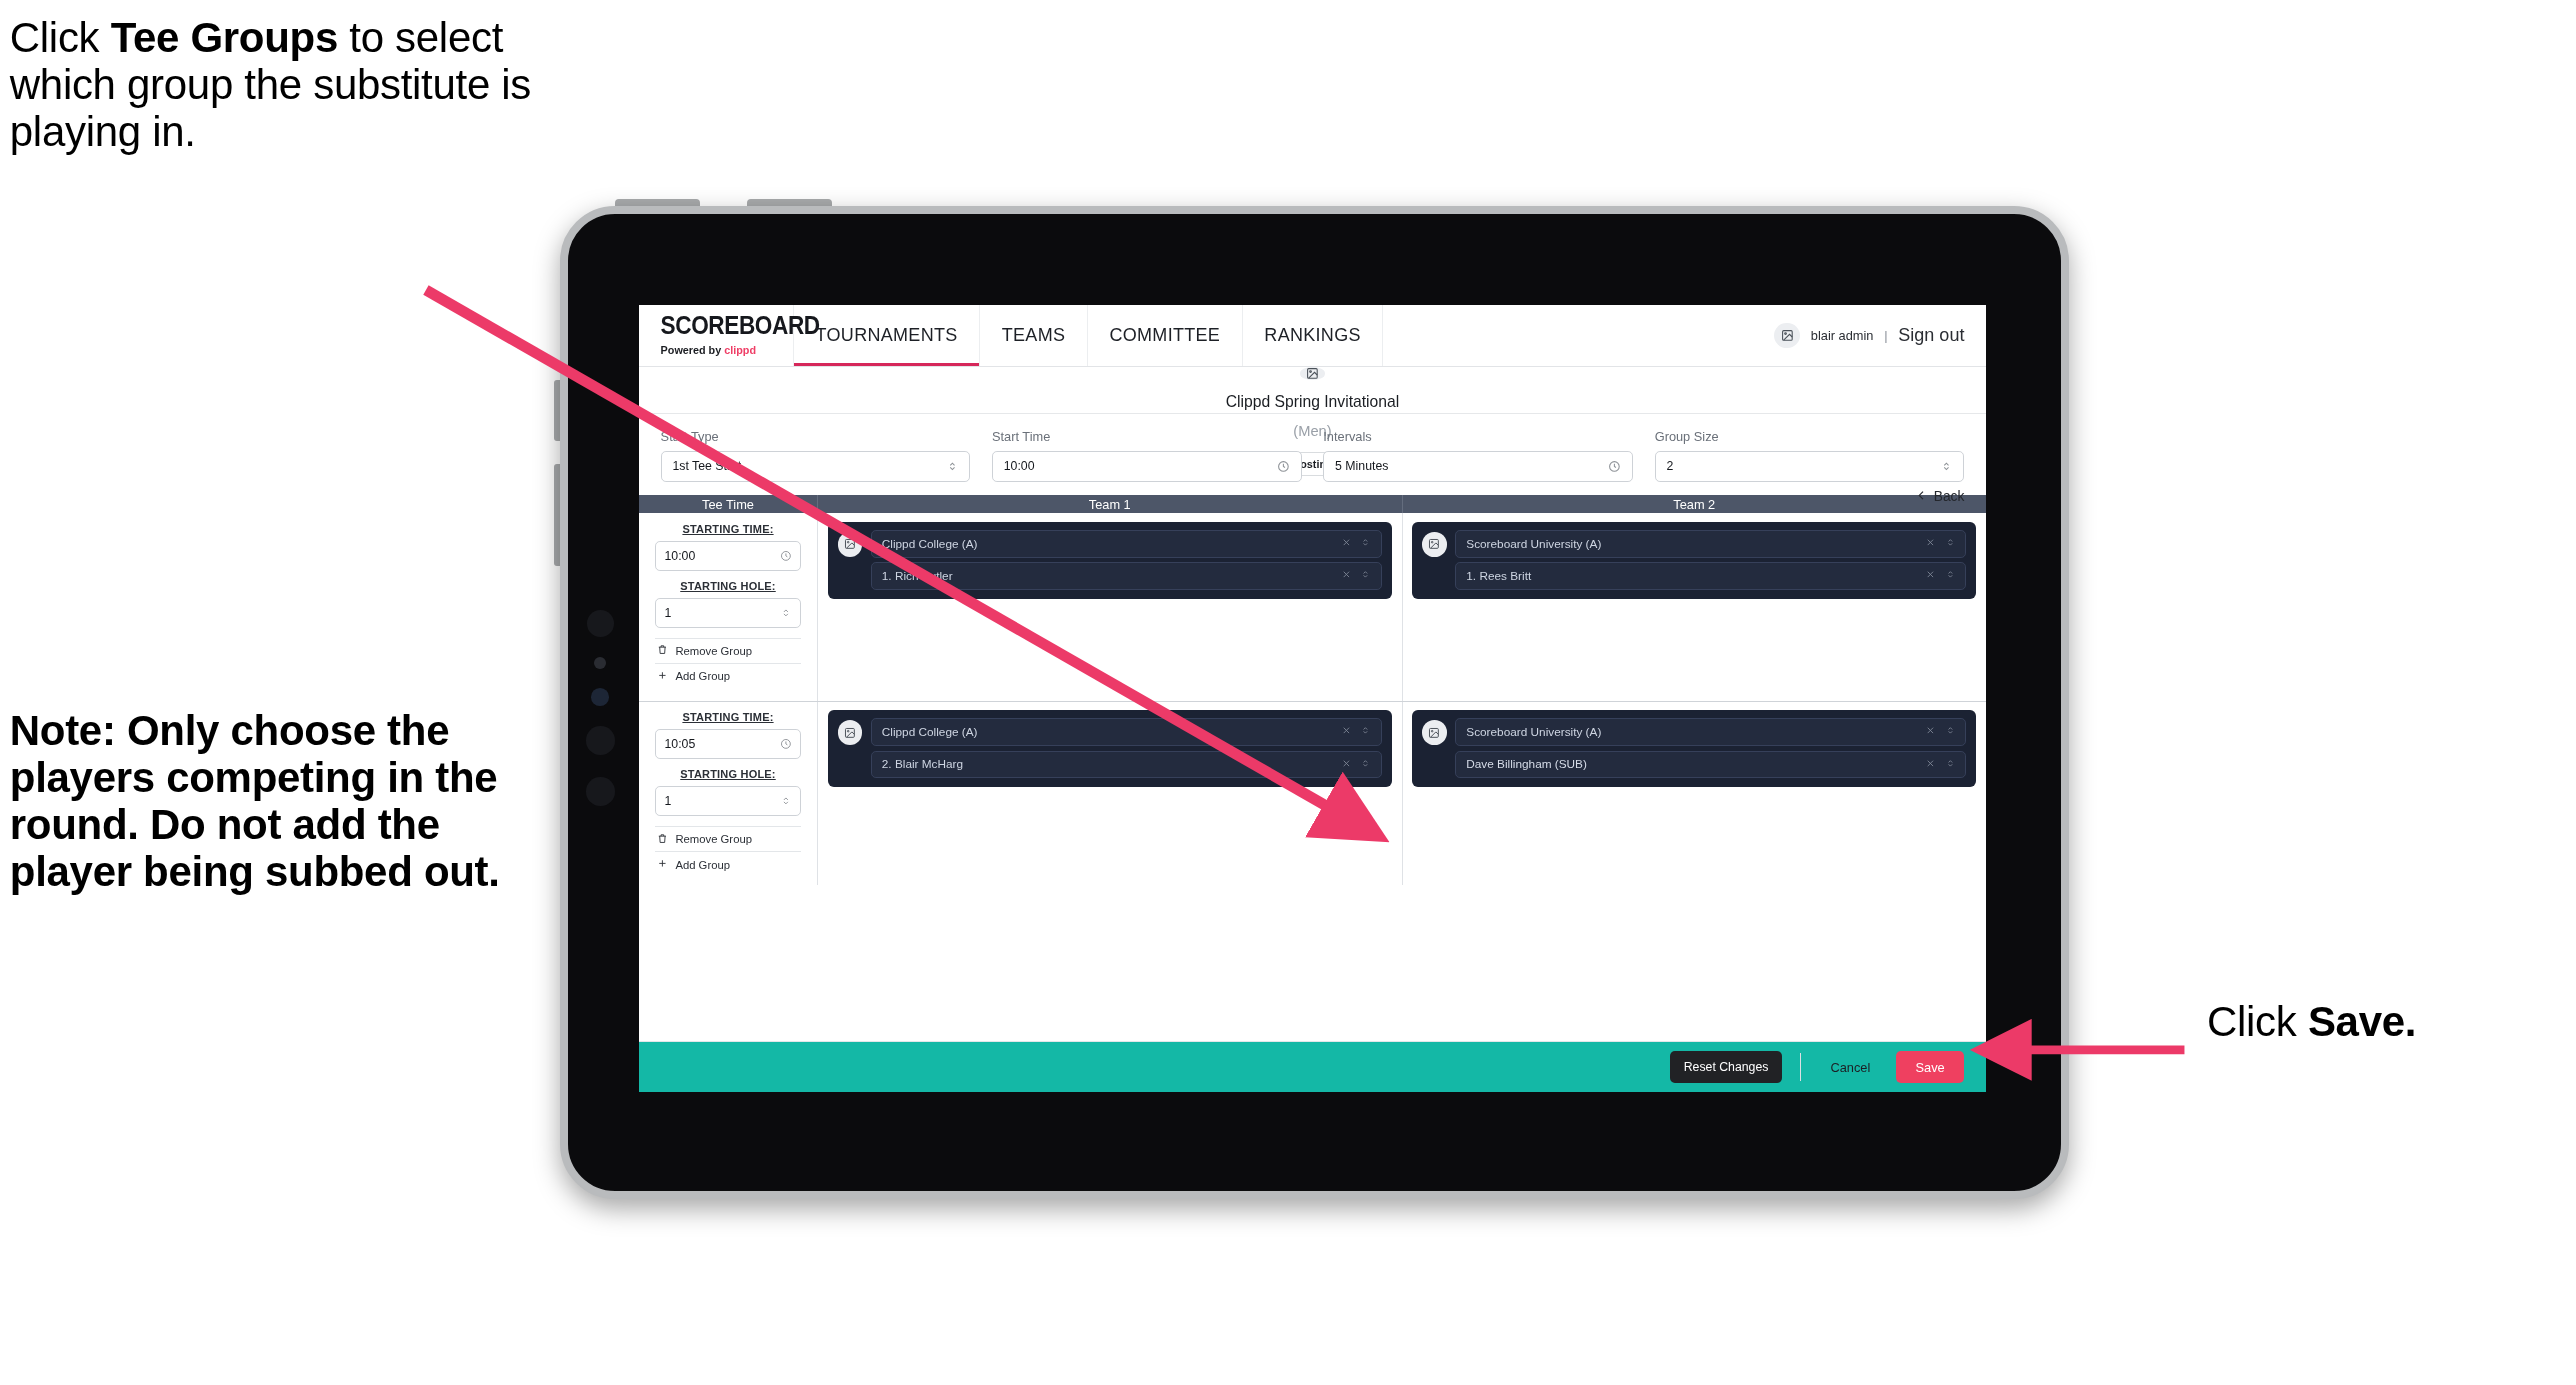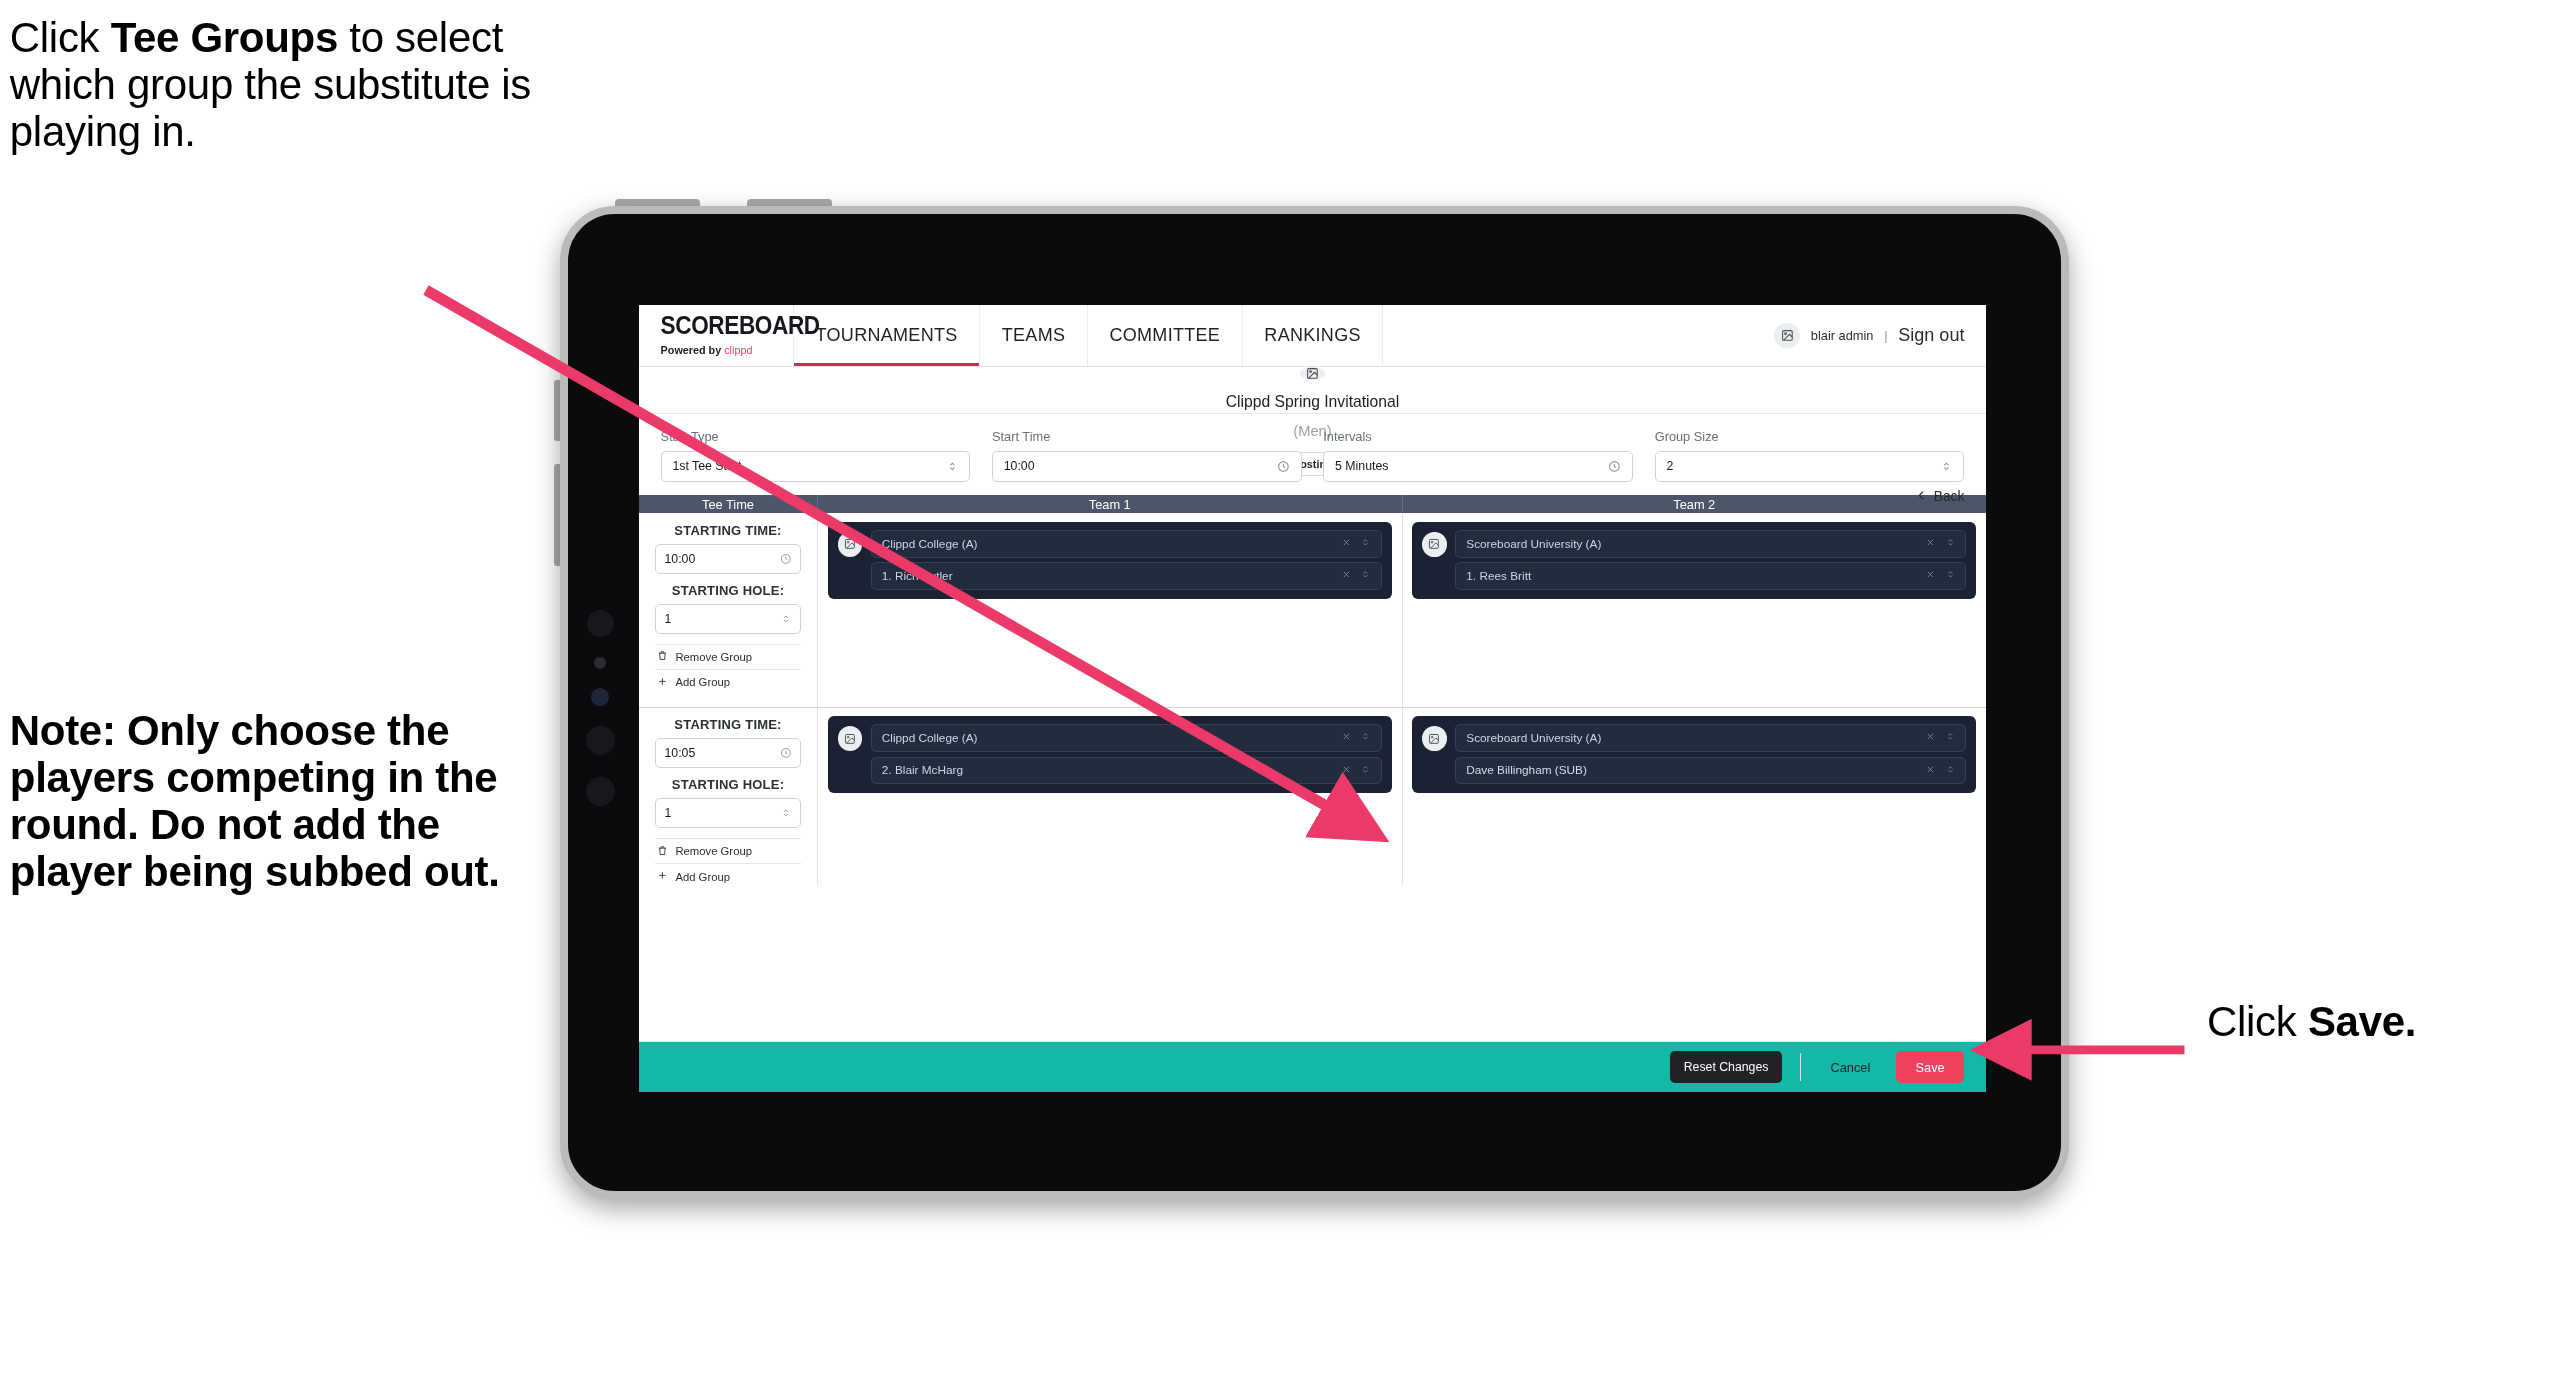--- a/index.html
+++ b/index.html
@@ -71,21 +71,21 @@
     display: flex; flex-direction: column; justify-content: center;
     border-right: 1px solid #eceef0;
   }
   #brand .bmark {
     font-size: 22.6px; font-weight: 700; letter-spacing: -0.4px;
     color: #16181d; line-height: 1;
     transform: scaleY(1.18); transform-origin: left center;
     font-family: "Liberation Sans", sans-serif;
   }
   #brand .bsub { font-size: 10.8px; color: #1b1d22; margin-top: 5.9px; font-weight: 600; }
-  #brand .bsub .pink { color: #ef3e66; font-weight: 400; }
+  #brand .bsub .pink { color: #ef3e66; font-weight: 700; }
   .navtab {
     display: flex; align-items: center; padding: 0 21.6px;
     font-size: 18px; color: #1d2026; letter-spacing: 0.3px;
     border-right: 1px solid #eceef0;
     position: relative; cursor: pointer;
   }
   .navtab.active::after {
     content:""; position: absolute; left: 0; right: 0; bottom: 0;
     height: 2.9px; background: #d6275a;
   }
@@ -151,21 +151,21 @@
   #thead .c2 { flex: 1; display:flex; align-items:center; justify-content:center; border-right:1px solid #646d7e;}
   #thead .c3 { flex: 1; display:flex; align-items:center; justify-content:center;border-radius:14px; }
 
   #tbody { height: 372px; overflow: hidden; }
   .trow { display: flex; border-bottom: 1px solid #cfd3d8; min-height: 157px; }
   .trow .tcell-time {
     width: 179px; border-right: 1px solid #dfe2e6;
     padding: 9.8px 15.7px 11.8px 15.7px;
     display: flex; flex-direction: column; align-items: stretch;
   }
-  .tcap { font-size: 13px; font-weight: 700; color: #2b2f36; text-align: center; letter-spacing: 0.2px; margin-bottom: 5.9px; }
+  .tcap { font-size: 11px; font-weight: 700; color: #2b2f36; text-align: center; letter-spacing: 0.2px; margin-bottom: 5.9px; text-decoration: underline; }
   .tminictl {
     height: 29.5px; border: 1px solid #ced2d7; border-radius: 4.9px;
     display:flex; align-items:center; padding: 0 8.8px; font-size: 12.3px; color:#15181d;
     background:#fff; margin-bottom: 9.8px;
   }
   .tminictl .val { flex: 1; }
   .tminictl .ico { width:11.8px; height:11.8px; opacity:.6; display:flex;}
   .tminictl .ico svg { width:11.8px; height:11.8px; }
   .grpact {
     display:flex; align-items:center; gap:7.9px;

